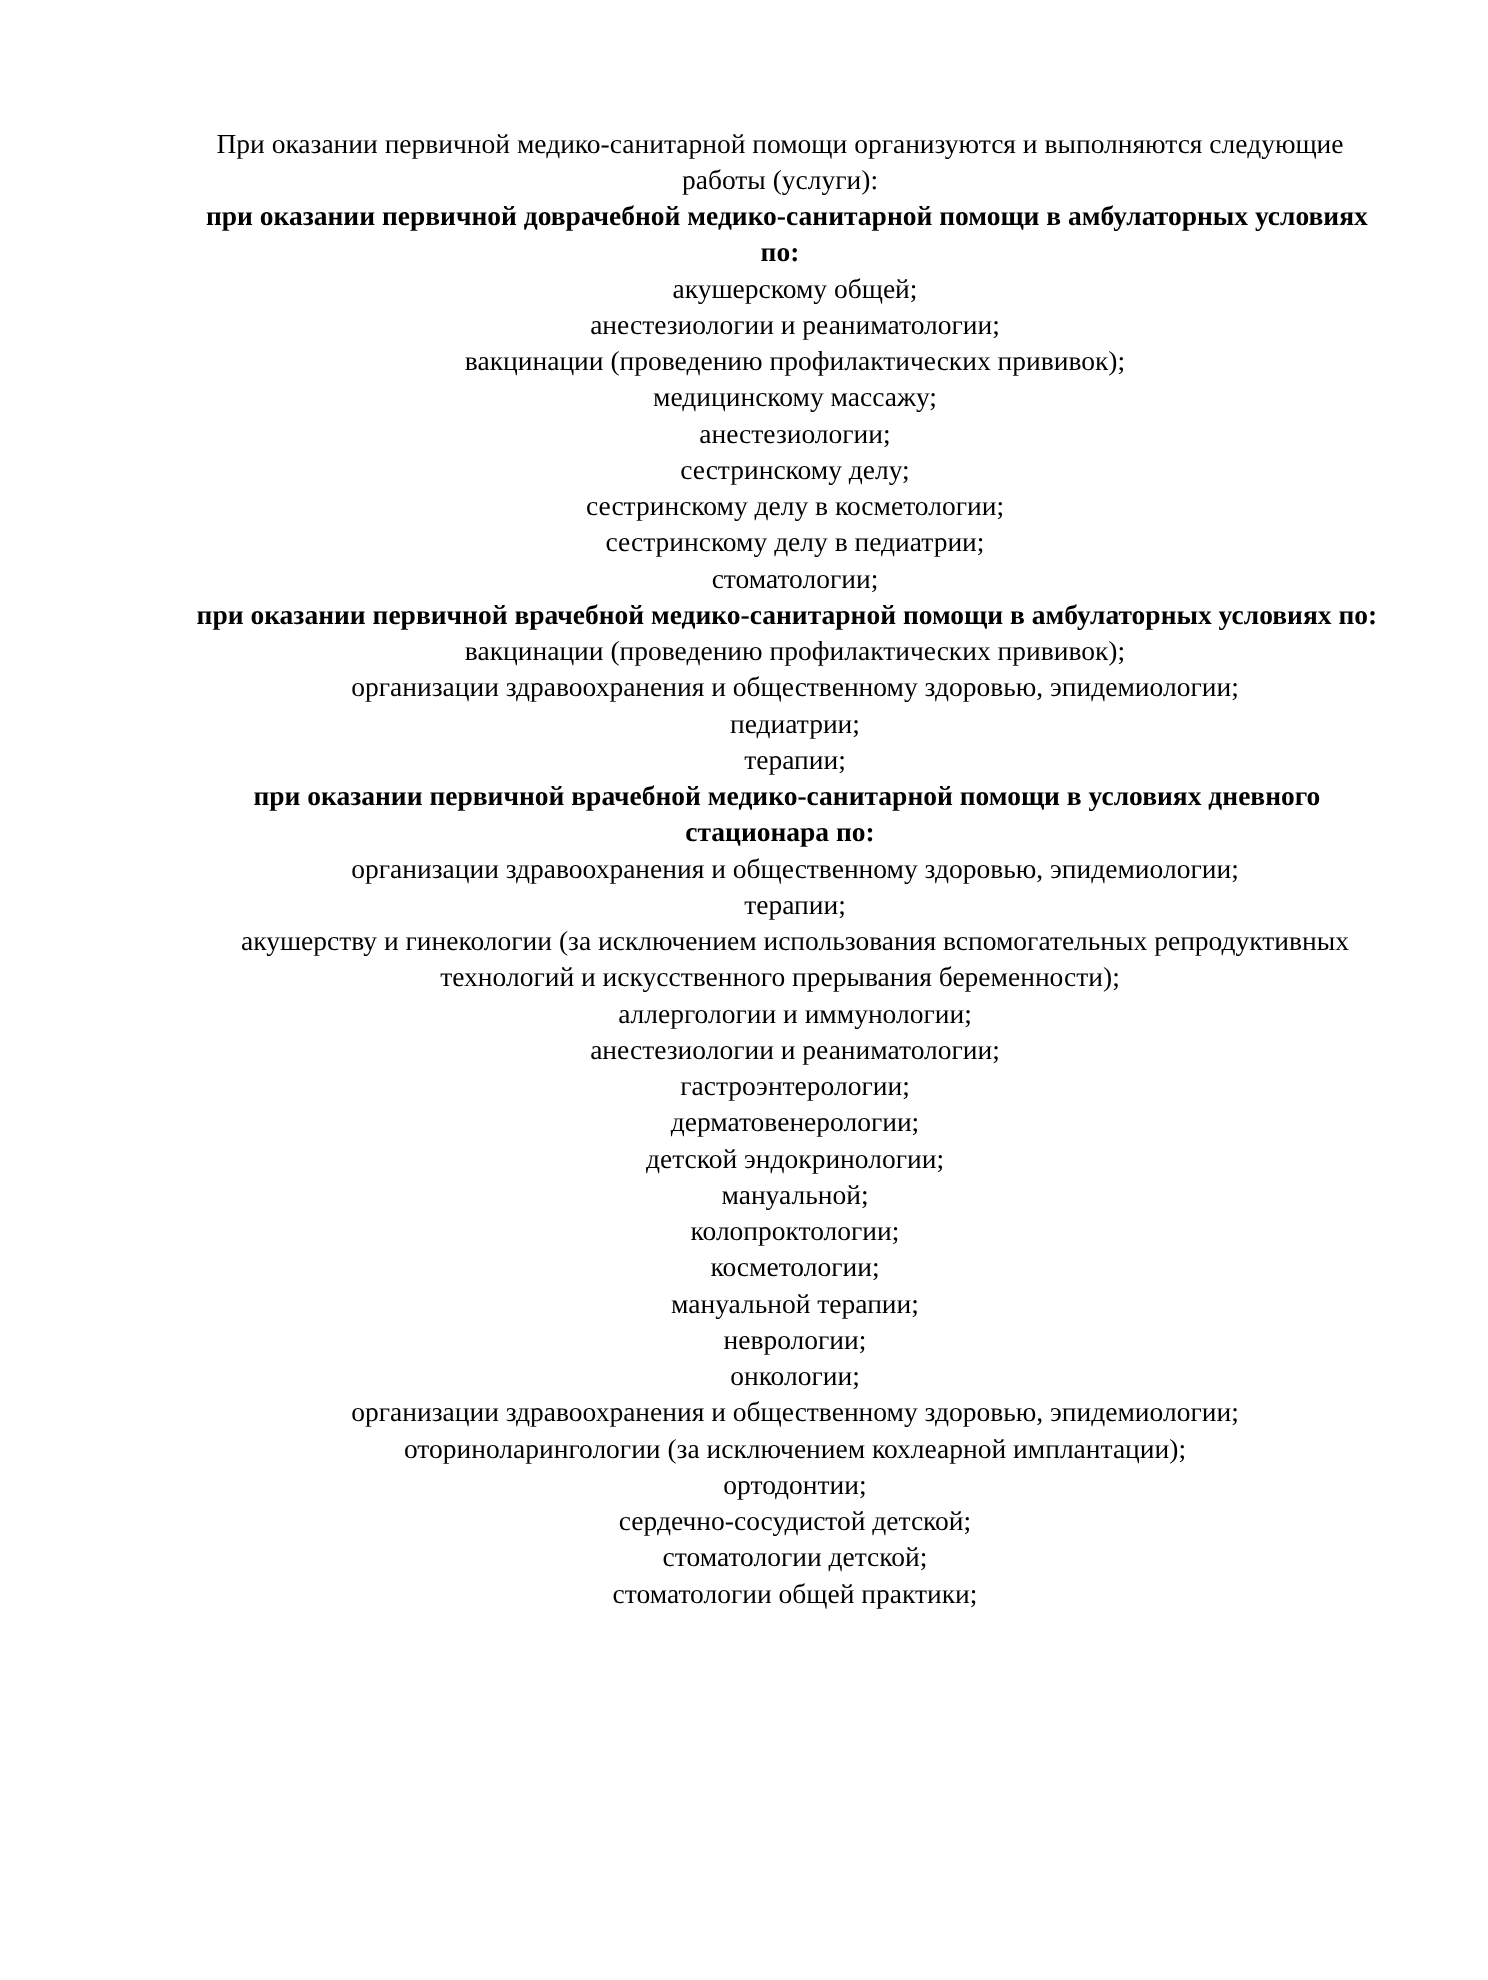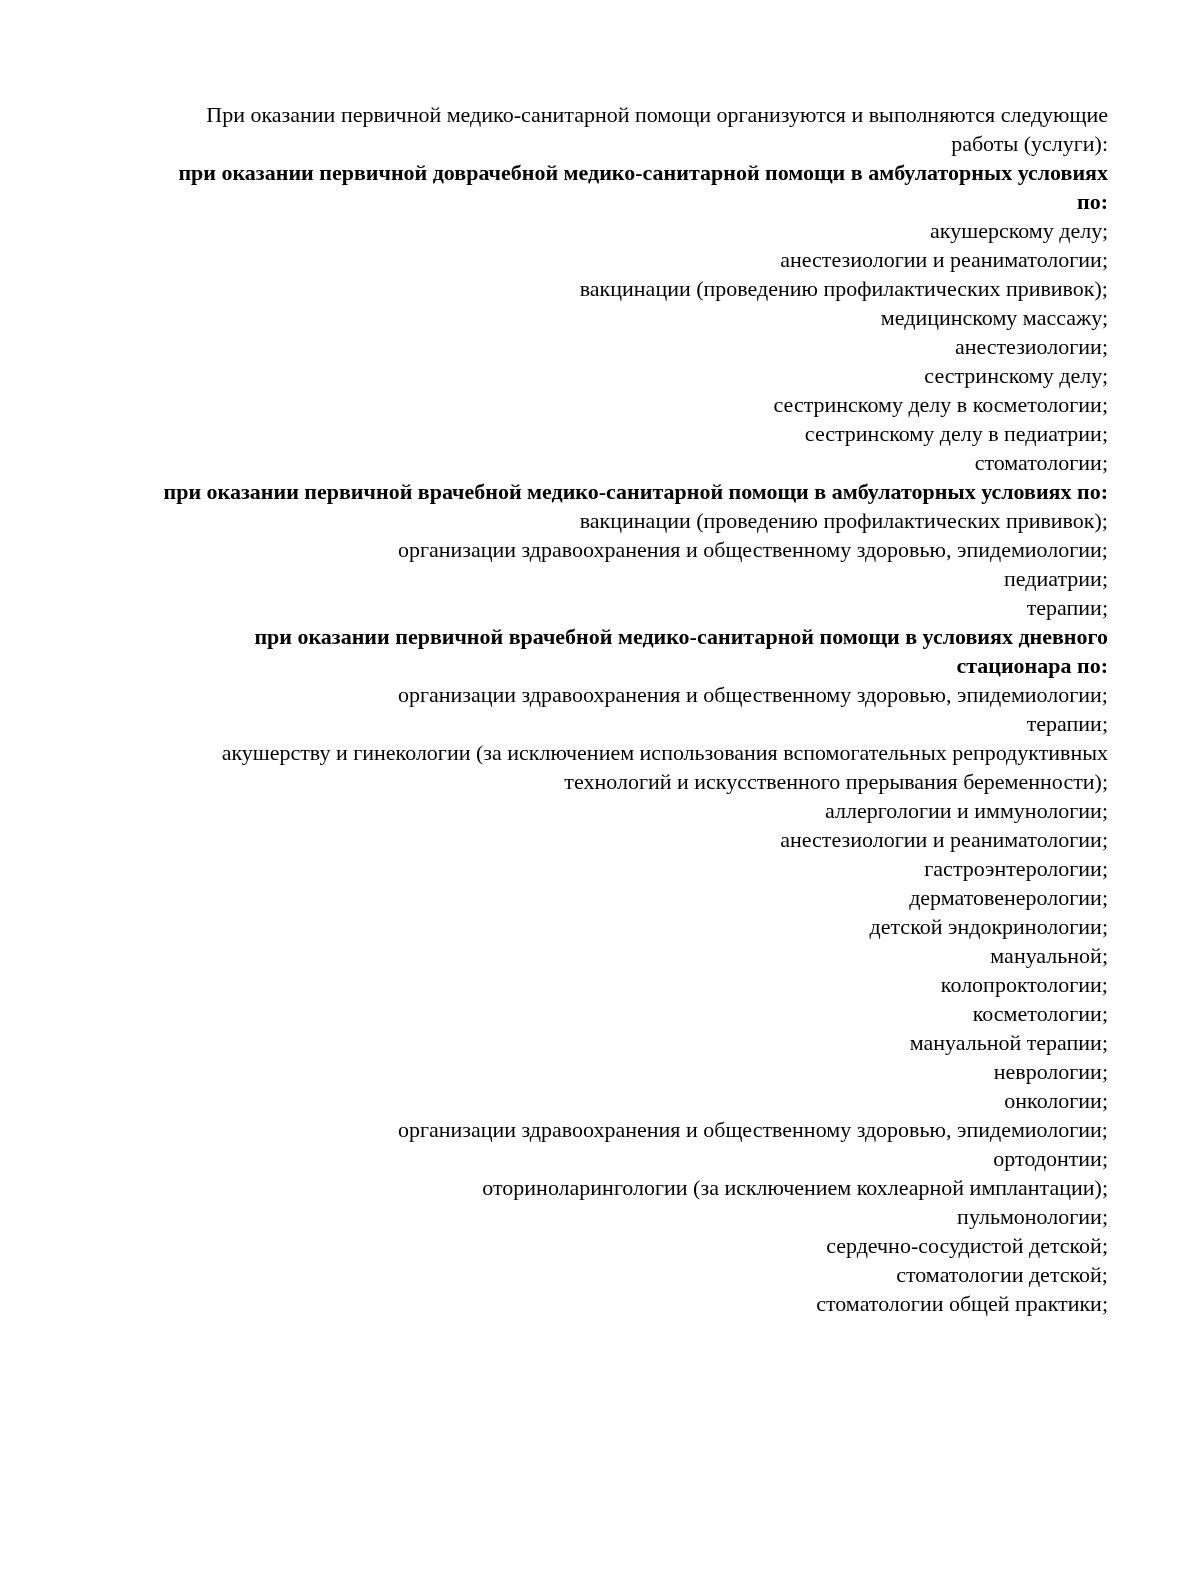--- a/index.html
+++ b/index.html
@@ -16,21 +16,21 @@
   }
   .content {
     position: absolute;
     left: 140px;
     top: 100px;
     width: 968px;
     font-family: "Liberation Serif", "DejaVu Serif", serif;
     font-size: 22px;
     line-height: 29px;
     color: #000000;
-    text-align: right;
+    text-align: center;
   }
   .content p {
     margin: 0;
     padding: 0;
   }
   .intro {
     text-indent: 0;
   }
   .section-heading {
     text-indent: 11px;
@@ -41,21 +41,21 @@
   }
 </style>
 </head>
 <body>
 
 <div class="page">
   <div class="content">
     <p class="intro">При оказании первичной медико-санитарной помощи организуются и выполняются следующие работы (услуги):</p>
     <div id="sections">
         <p class="section-heading">при оказании первичной доврачебной медико-санитарной помощи в амбулаторных условиях по:</p>
-        <p class="item">акушерскому делу;</p>
+        <p class="item">акушерскому общей;</p>
         <p class="item">анестезиологии и реаниматологии;</p>
         <p class="item">вакцинации (проведению профилактических прививок);</p>
         <p class="item">медицинскому массажу;</p>
         <p class="item">анестезиологии;</p>
         <p class="item">сестринскому делу;</p>
         <p class="item">сестринскому делу в косметологии;</p>
         <p class="item">сестринскому делу в педиатрии;</p>
         <p class="item">стоматологии;</p>
         <p class="section-heading">при оказании первичной врачебной медико-санитарной помощи в амбулаторных условиях по:</p>
         <p class="item">вакцинации (проведению профилактических прививок);</p>
@@ -71,21 +71,20 @@
         <p class="item">гастроэнтерологии;</p>
         <p class="item">дерматовенерологии;</p>
         <p class="item">детской эндокринологии;</p>
         <p class="item">мануальной;</p>
         <p class="item">колопроктологии;</p>
         <p class="item">косметологии;</p>
         <p class="item">мануальной терапии;</p>
         <p class="item">неврологии;</p>
         <p class="item">онкологии;</p>
         <p class="item">организации здравоохранения и общественному здоровью, эпидемиологии;</p>
+        <p class="item">оториноларингологии (за исключением кохлеарной имплантации);</p>
         <p class="item">ортодонтии;</p>
-        <p class="item">оториноларингологии (за исключением кохлеарной имплантации);</p>
-        <p class="item">пульмонологии;</p>
         <p class="item">сердечно-сосудистой детской;</p>
         <p class="item">стоматологии детской;</p>
         <p class="item">стоматологии общей практики;</p>
       </div>
   </div>
 </div>
 
 </body></html>

